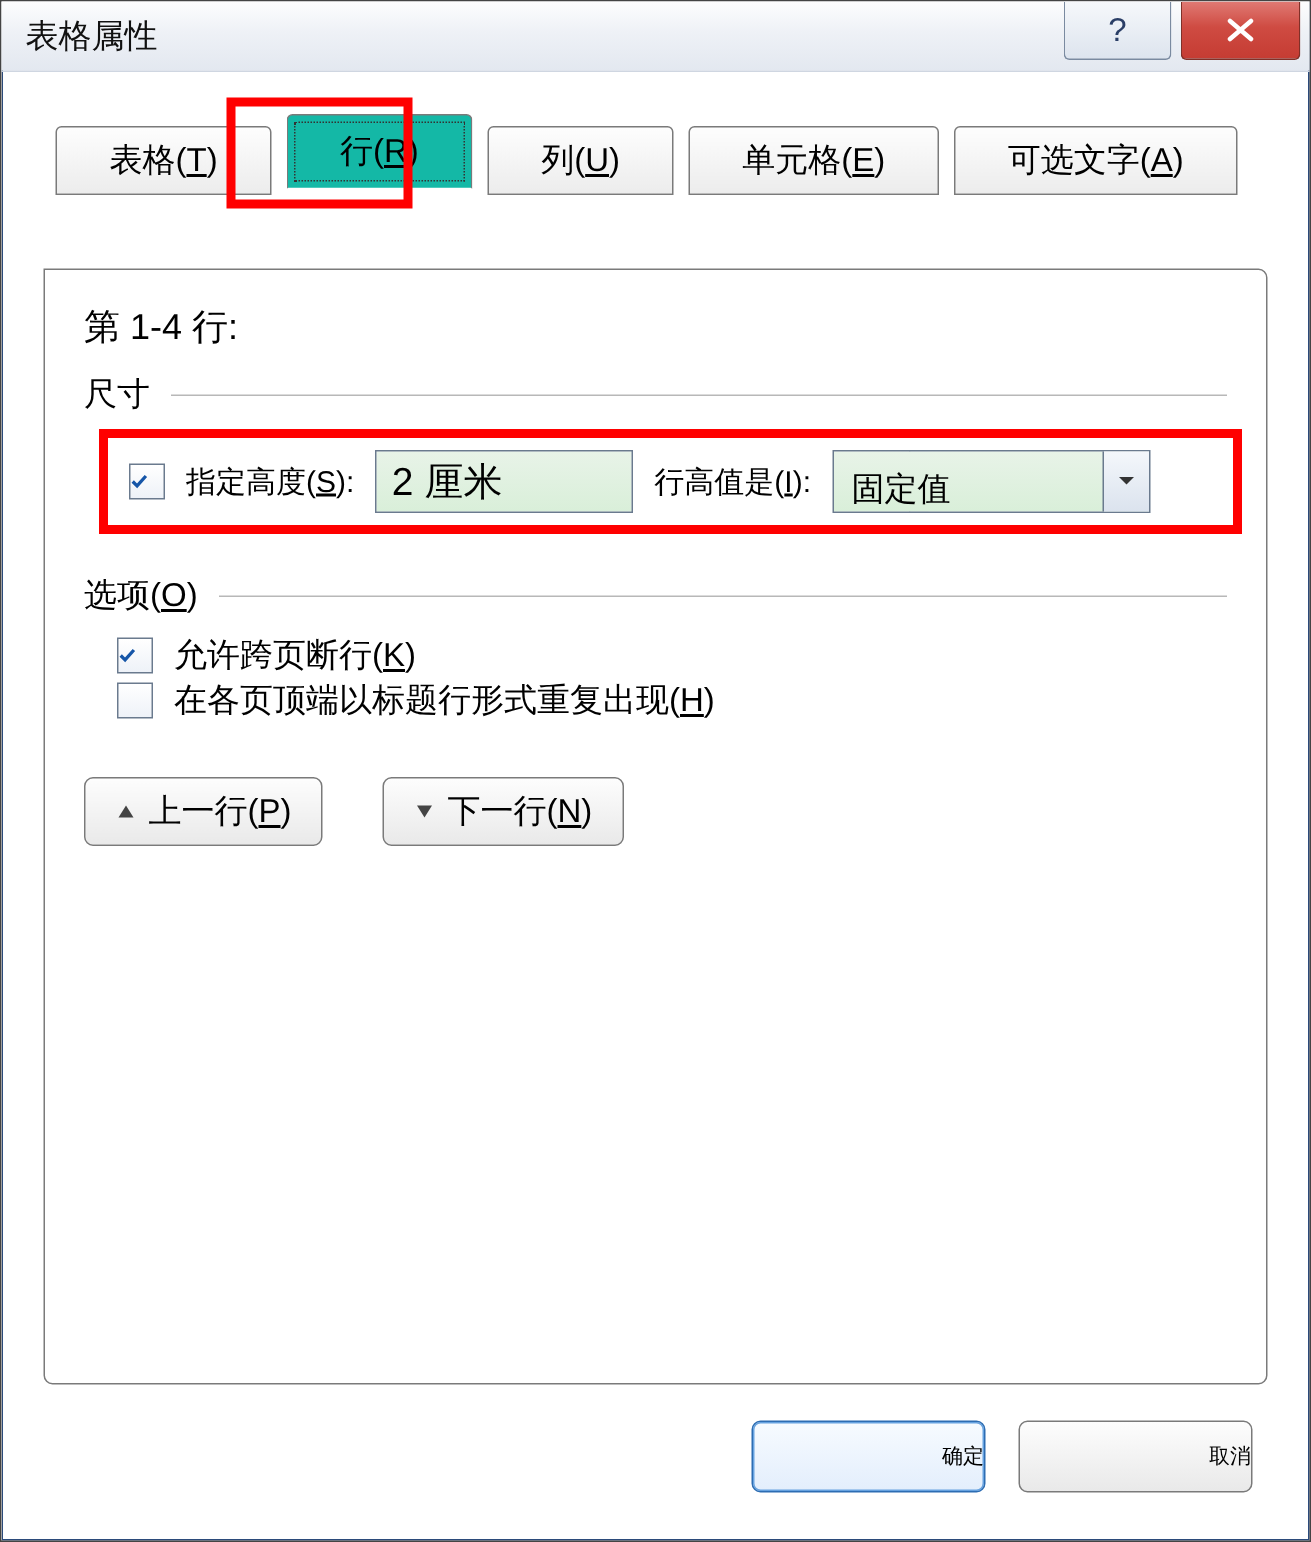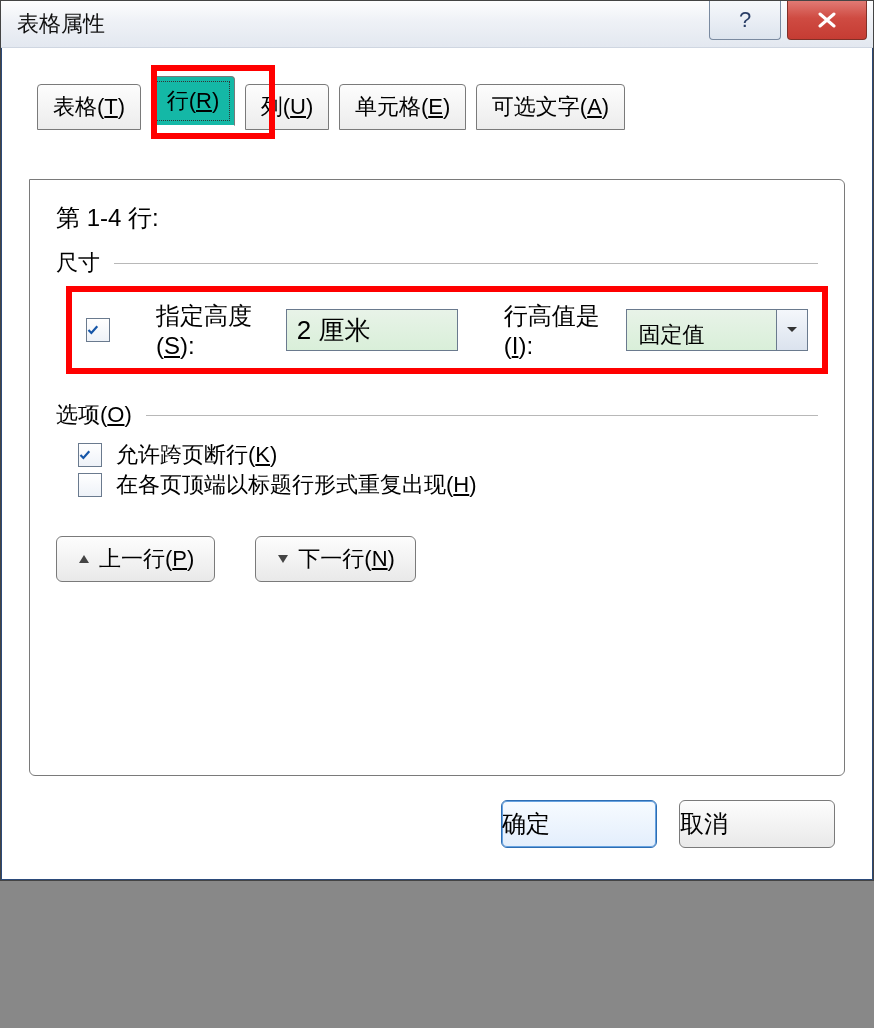--- a/index.html
+++ b/index.html
@@ -1,19 +1,19 @@
 <!DOCTYPE html>
 <html><head>
 <meta charset="utf-8">
 <style>
   html,body{margin:0;padding:0;font-family:"Microsoft YaHei","SimSun",Arial,sans-serif;font-size:20px;color:#000;
     background:#888;}
   .window{
     position:relative;
-    width:874px;height:881px;
+    width:874px;height:1028px;
     box-sizing:border-box;
     background:#fff;
     border:1px solid #444;
     box-shadow:0 0 0 1px #2b4a7a inset;
   }
   .title-bar{
     height:46px;
     background:linear-gradient(#fdfdfe,#eef1f6 45%,#e3e8f0);
     border-bottom:1px solid #cfd6e1;
     display:flex;align-items:center;justify-content:space-between;
@@ -45,21 +45,21 @@
   
   .tabs{
     position:relative;
     height:50px;
     margin-top:26px;
     padding-left:24px;
   }
   .tab{
     display:inline-block;
     height:44px;line-height:44px;
-    padding:0 15px;
+    padding:0 35px;
     border:1px solid #7a7a7a;
     border-bottom:1px solid #7a7a7a;
     background:linear-gradient(#fdfdfd,#ececec);
     border-radius:4px 4px 0 0;
     margin-right:4px;
     vertical-align:bottom;
     position:relative;top:1px;
     font-size:22px;
   }
   .tab.active{
@@ -105,21 +105,21 @@
     flex:none;
   }
   .chk.checked::after{
     content:"";
     width:14px;height:14px;
     background:none;
     display:block;
     box-sizing:border-box;
   }
   .chk.checked svg{display:block;}
-  .lbl{font-size:24px;margin-left:32px;}
+  .lbl{font-size:20px;}
   .u{text-decoration:underline;}
   .spinner{
     display:flex;align-items:stretch;height:40px;
     border:1px solid #6a7a8e;
     background:linear-gradient(#e8f3e8,#d9efd9);
     width:170px;
   }
   .spinner input{
     flex:1;border:none;background:transparent;font-size:26px;padding:0 10px;outline:none;
   }
@@ -156,21 +156,21 @@
     display:flex;align-items:center;gap:8px;font-size:22px;
   }
   
   .footer{
     position:absolute;right:26px;bottom:20px;display:flex;gap:22px;
   }
   .btn{
     width:154px;height:46px;
     border:1px solid #7a7a7a;border-radius:6px;
     background:linear-gradient(#fdfdfd,#e9e9e9);
-    display:flex;align-items:center;justify-content:flex-start;font-size:24px;
+    display:flex;align-items:center;justify-content:flex-end;font-size:14px;
   }
   .btn.default{
     border:1px solid #2d6db3;
     box-shadow:0 0 0 1px #66a2e0 inset;
     background:linear-gradient(#f7fbff,#e3eefc);
   }
 </style>
 </head>
 <body>
 

